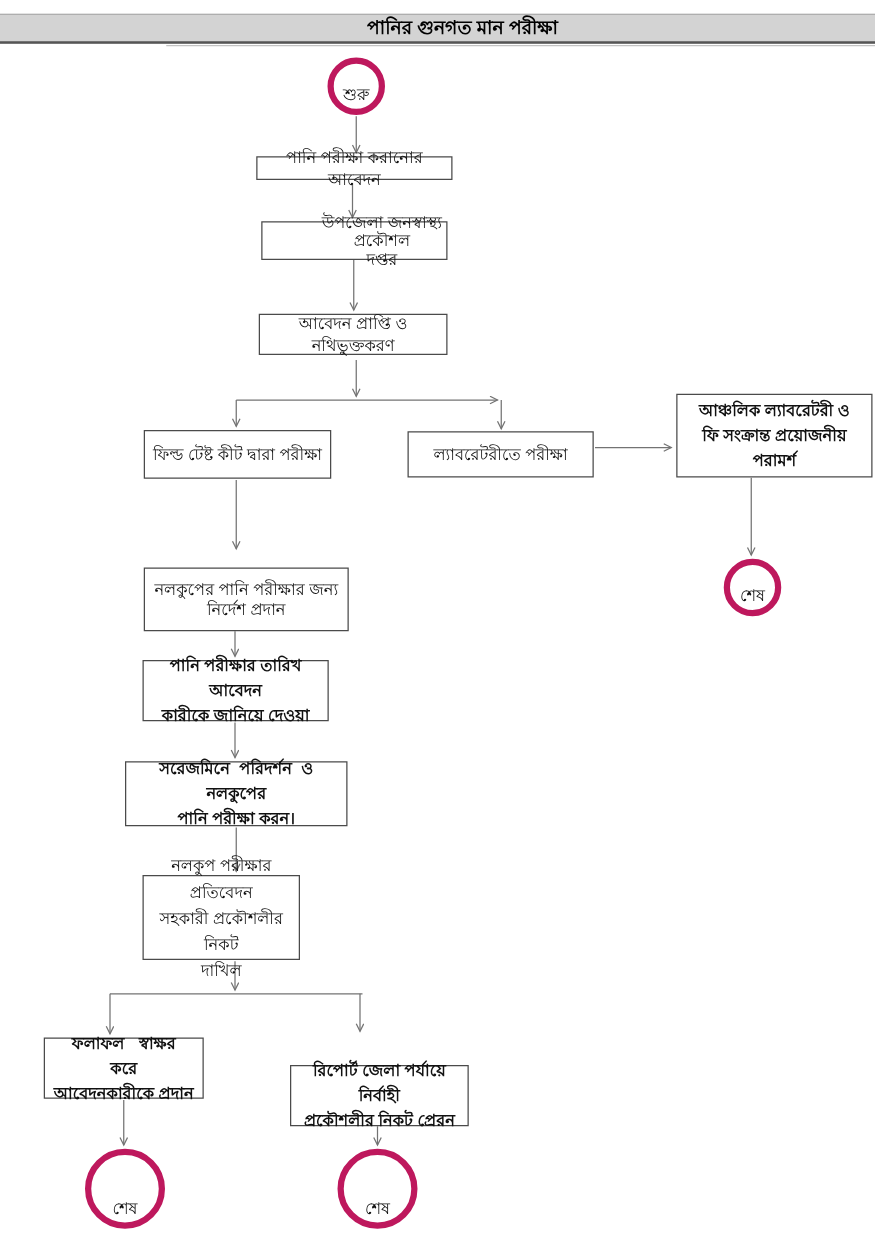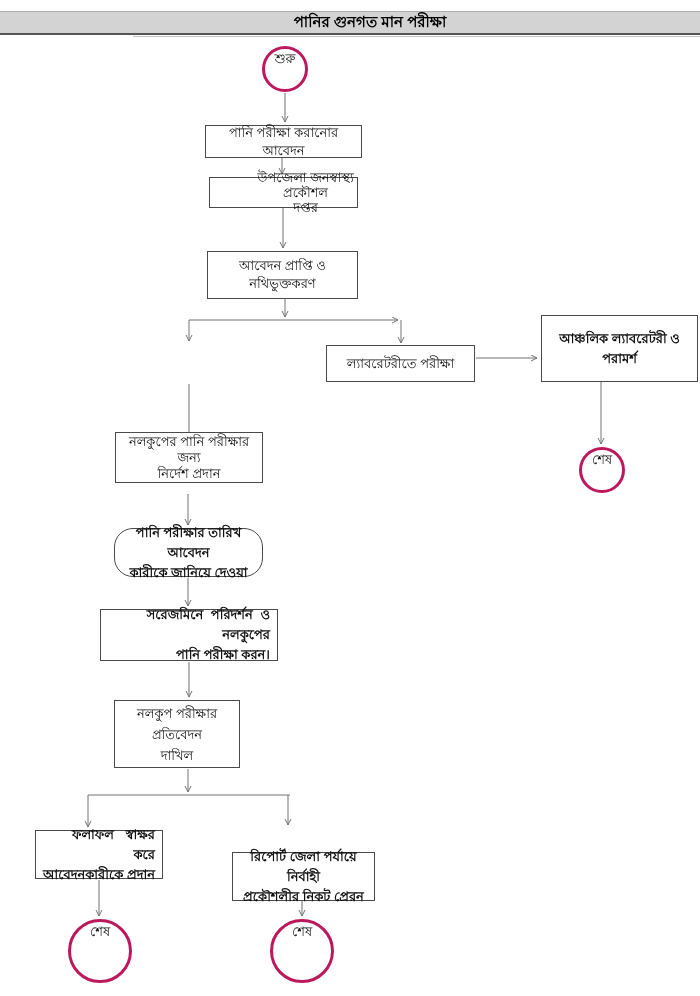--- a/index.html
+++ b/index.html
@@ -52,31 +52,31 @@
     justify-content: center;
     text-align: center;
     font-size: 13px;
     line-height: 18px;
   }
   .node div { width: 100%; }
   .lh15 { line-height: 15px; }
   .lh16 { line-height: 16px; }
   .lh20 { line-height: 20px; font-weight: bold; }
   .lh21 { line-height: 21px; }
-  .leftbox { text-align: right; padding: 0 7px; align-items: flex-start; }
+  .leftbox { text-align: center; padding: 0 7px; align-items: flex-start; }
   .spread1 { word-spacing: 4px; }
   .spread2 { word-spacing: 8px; }
   .circle {
     position: absolute;
     box-sizing: border-box;
-    border: 3px solid #be185d;
+    border: 5px solid #be185d;
     border-radius: 50%;
     background: #ffffff;
     display: flex;
-    align-items: flex-start;
+    align-items: flex-end;
     justify-content: center;
     font-size: 13px;
   }
 </style>
 </head>
 <body>
 
 <div class="page">
 
   <svg class="connectors" width="700" height="996" viewBox="0 0 700 996" xmlns="http://www.w3.org/2000/svg">
@@ -110,60 +110,65 @@
 
   <div class="titlebar">
     <span>পানির গুনগত মান পরীক্ষা</span>
   </div>
   <div class="title-shadow"></div>
 
   <div class="circle" style="left:262px; top:46px; width:46px; height:46px;">
     <span>শুরু</span>
   </div>
 
-  <div class="node" style="left:205px; top:125px; width:157px; height:33px;justify-content:center;">
+  <div class="node" style="left:205px; top:125px; width:157px; height:19px;justify-content:center;">
     <div>পানি পরীক্ষা করানোর আবেদন</div>
   </div>
 
   <div class="node lh15" style="left:209px; top:177px; width:149px; height:31px;padding-left:44px;">
     <div>উপজেলা জনস্বাস্থ্য প্রকৌশল</div>
     <div>দপ্তর</div>
   </div>
 
-  <div class="node" style="left:207px; top:251px; width:151px; height:48px;">
+  <div class="node" style="left:207px; top:251px; width:151px; height:33px;">
     <div>আবেদন প্রাপ্তি ও নথিভুক্তকরণ</div>
   </div>
 
+  <div class="node" style="left:115px; top:344px; width:150px; height:39px;">
+    <div>ফিল্ড টেষ্ট কীট দ্বারা পরীক্ষা</div>
+  </div>
 
   <div class="node" style="left:326px; top:345px; width:149px; height:37px;">
     <div>ল্যাবরেটরীতে পরীক্ষা</div>
   </div>
 
   <div class="node lh20" style="left:541px; top:315px; width:157px; height:67px;">
     <div>আঞ্চলিক ল্যাবরেটরী ও</div>
+    <div>ফি সংক্রান্ত প্রয়োজনীয়</div>
     <div>পরামর্শ</div>
   </div>
 
-  <div class="node lh16" style="left:115px; top:432px; width:148px; height:51px;">
+  <div class="node lh16" style="left:115px; top:454px; width:164px; height:51px;">
     <div>নলকুপের পানি পরীক্ষার জন্য</div>
     <div>নির্দেশ প্রদান</div>
   </div>
 
-  <div class="node lh20" style="left:114px; top:528px; width:149px; height:49px;border-radius:19px;">
+  <div class="node lh20" style="left:114px; top:528px; width:149px; height:49px;">
     <div>পানি পরীক্ষার তারিখ আবেদন</div>
     <div>কারীকে জানিয়ে দেওয়া</div>
   </div>
 
   <div class="node lh20 leftbox" style="left:100px; top:609px; width:178px; height:52px;">
     <div class="spread1">সরেজমিনে পরিদর্শন ও নলকুপের</div>
     <div>পানি পরীক্ষা করন।</div>
   </div>
 
   <div class="node lh21" style="left:114px; top:700px; width:126px; height:68px;">
     <div>নলকুপ পরীক্ষার প্রতিবেদন</div>
+    <div>সহকারী প্রকৌশলীর নিকট</div>
     <div>দাখিল</div>
   </div>
 
   <div class="node lh20 leftbox" style="left:35px; top:830px; width:128px; height:49px;">
     <div class="spread2">ফলাফল স্বাক্ষর করে</div>
     <div>আবেদনকারীকে প্রদান</div>
   </div>
 
   <div class="node lh20" style="left:232px; top:829px; width:143px; height:49px;margin-top:23px;">
     <div>রিপোর্ট জেলা পর্যায়ে নির্বাহী</div>

